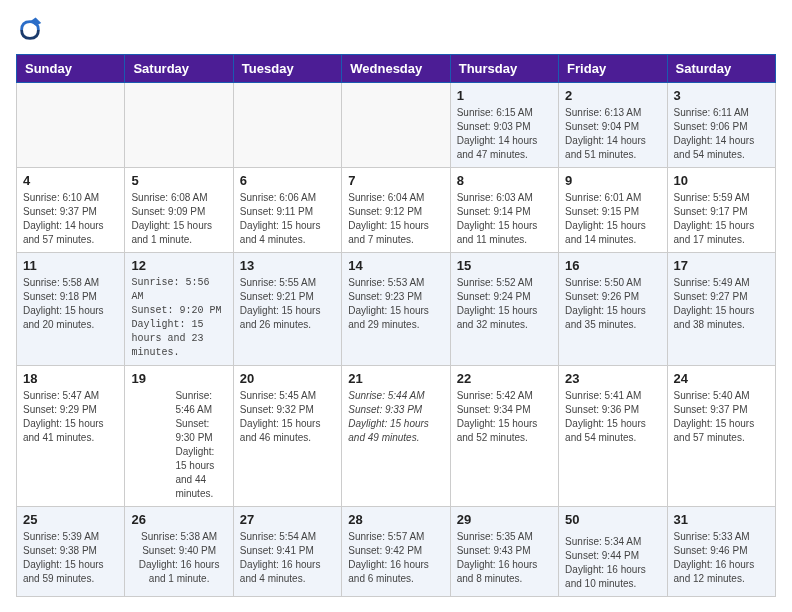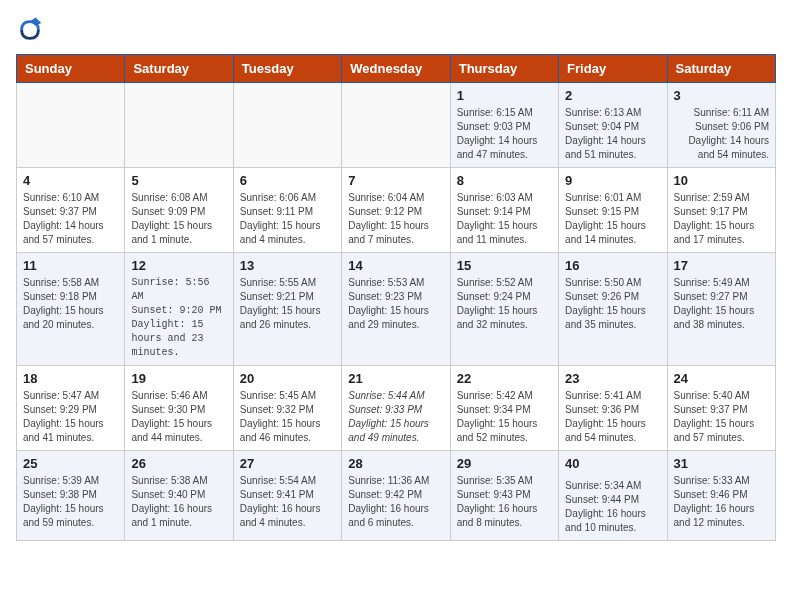--- a/index.html
+++ b/index.html
@@ -45,21 +45,21 @@
     .subtitle {
       font-size: 15px;
       color: #444;
     }
     .calendar {
       width: 100%;
       border-collapse: collapse;
       border: 1px solid #ccc;
     }
     .calendar th {
-      background: #c2410c;
+      background: #4c1d95;
       color: #fff;
       text-align: left;
       padding: 6px 8px;
       font-size: 13px;
       border: 1px solid #1a5ab0;
     }
     .calendar td {
       vertical-align: top;
       border: 1px solid #ccc;
       padding: 5px 6px;
@@ -140,21 +140,21 @@
 Daylight: 14 hours and 47 minutes.</div>
         </td>
         <td>
           <span class="day-num">2</span>
           <div class="day-info" style="white-space: pre-line;">Sunrise: 6:13 AM
 Sunset: 9:04 PM
 Daylight: 14 hours and 51 minutes.</div>
         </td>
         <td>
           <span class="day-num">3</span>
-          <div class="day-info" style="white-space: pre-line; text-align: right;">Sunrise: 6:11 AM
+          <div class="day-info" style="white-space: pre-line;">Sunrise: 6:11 AM
 Sunset: 9:06 PM
 Daylight: 14 hours and 54 minutes.</div>
         </td>
       </tr>
       <tr>
         <td>
           <span class="day-num">4</span>
           <div class="day-info" style="white-space: pre-line;">Sunrise: 6:10 AM
 Sunset: 9:37 PM
 Daylight: 14 hours and 57 minutes.</div>
@@ -184,21 +184,21 @@
 Daylight: 15 hours and 11 minutes.</div>
         </td>
         <td>
           <span class="day-num">9</span>
           <div class="day-info" style="white-space: pre-line;">Sunrise: 6:01 AM
 Sunset: 9:15 PM
 Daylight: 15 hours and 14 minutes.</div>
         </td>
         <td>
           <span class="day-num">10</span>
-          <div class="day-info" style="white-space: pre-line;">Sunrise: 2:59 AM
+          <div class="day-info" style="white-space: pre-line;">Sunrise: 5:59 AM
 Sunset: 9:17 PM
 Daylight: 15 hours and 17 minutes.</div>
         </td>
       </tr>
       <tr>
         <td>
           <span class="day-num">11</span>
           <div class="day-info" style="white-space: pre-line;">Sunrise: 5:58 AM
 Sunset: 9:18 PM
 Daylight: 15 hours and 20 minutes.</div>
@@ -242,21 +242,21 @@
       </tr>
       <tr>
         <td>
           <span class="day-num">18</span>
           <div class="day-info" style="white-space: pre-line;">Sunrise: 5:47 AM
 Sunset: 9:29 PM
 Daylight: 15 hours and 41 minutes.</div>
         </td>
         <td>
           <span class="day-num">19</span>
-          <div class="day-info" style="white-space: pre-line;">Sunrise: 5:46 AM
+          <div class="day-info" style="white-space: pre-line; margin-left: 44px;">Sunrise: 5:46 AM
 Sunset: 9:30 PM
 Daylight: 15 hours and 44 minutes.</div>
         </td>
         <td>
           <span class="day-num">20</span>
           <div class="day-info" style="white-space: pre-line;">Sunrise: 5:45 AM
 Sunset: 9:32 PM
 Daylight: 15 hours and 46 minutes.</div>
         </td>
         <td>
@@ -286,44 +286,44 @@
       </tr>
       <tr>
         <td>
           <span class="day-num">25</span>
           <div class="day-info" style="white-space: pre-line;">Sunrise: 5:39 AM
 Sunset: 9:38 PM
 Daylight: 15 hours and 59 minutes.</div>
         </td>
         <td>
           <span class="day-num">26</span>
-          <div class="day-info" style="white-space: pre-line;">Sunrise: 5:38 AM
+          <div class="day-info" style="white-space: pre-line; text-align: center;">Sunrise: 5:38 AM
 Sunset: 9:40 PM
 Daylight: 16 hours and 1 minute.</div>
         </td>
         <td>
           <span class="day-num">27</span>
           <div class="day-info" style="white-space: pre-line;">Sunrise: 5:54 AM
 Sunset: 9:41 PM
 Daylight: 16 hours and 4 minutes.</div>
         </td>
         <td>
           <span class="day-num">28</span>
-          <div class="day-info" style="white-space: pre-line;">Sunrise: 11:36 AM
+          <div class="day-info" style="white-space: pre-line;">Sunrise: 5:57 AM
 Sunset: 9:42 PM
 Daylight: 16 hours and 6 minutes.</div>
         </td>
         <td>
           <span class="day-num">29</span>
           <div class="day-info" style="white-space: pre-line;">Sunrise: 5:35 AM
 Sunset: 9:43 PM
 Daylight: 16 hours and 8 minutes.</div>
         </td>
         <td>
-          <span class="day-num">40</span>
+          <span class="day-num">50</span>
           <div class="day-info" style="white-space: pre-line; margin-top: 8px;">Sunrise: 5:34 AM
 Sunset: 9:44 PM
 Daylight: 16 hours and 10 minutes.</div>
         </td>
         <td>
           <span class="day-num">31</span>
           <div class="day-info" style="white-space: pre-line;">Sunrise: 5:33 AM
 Sunset: 9:46 PM
 Daylight: 16 hours and 12 minutes.</div>
         </td>

